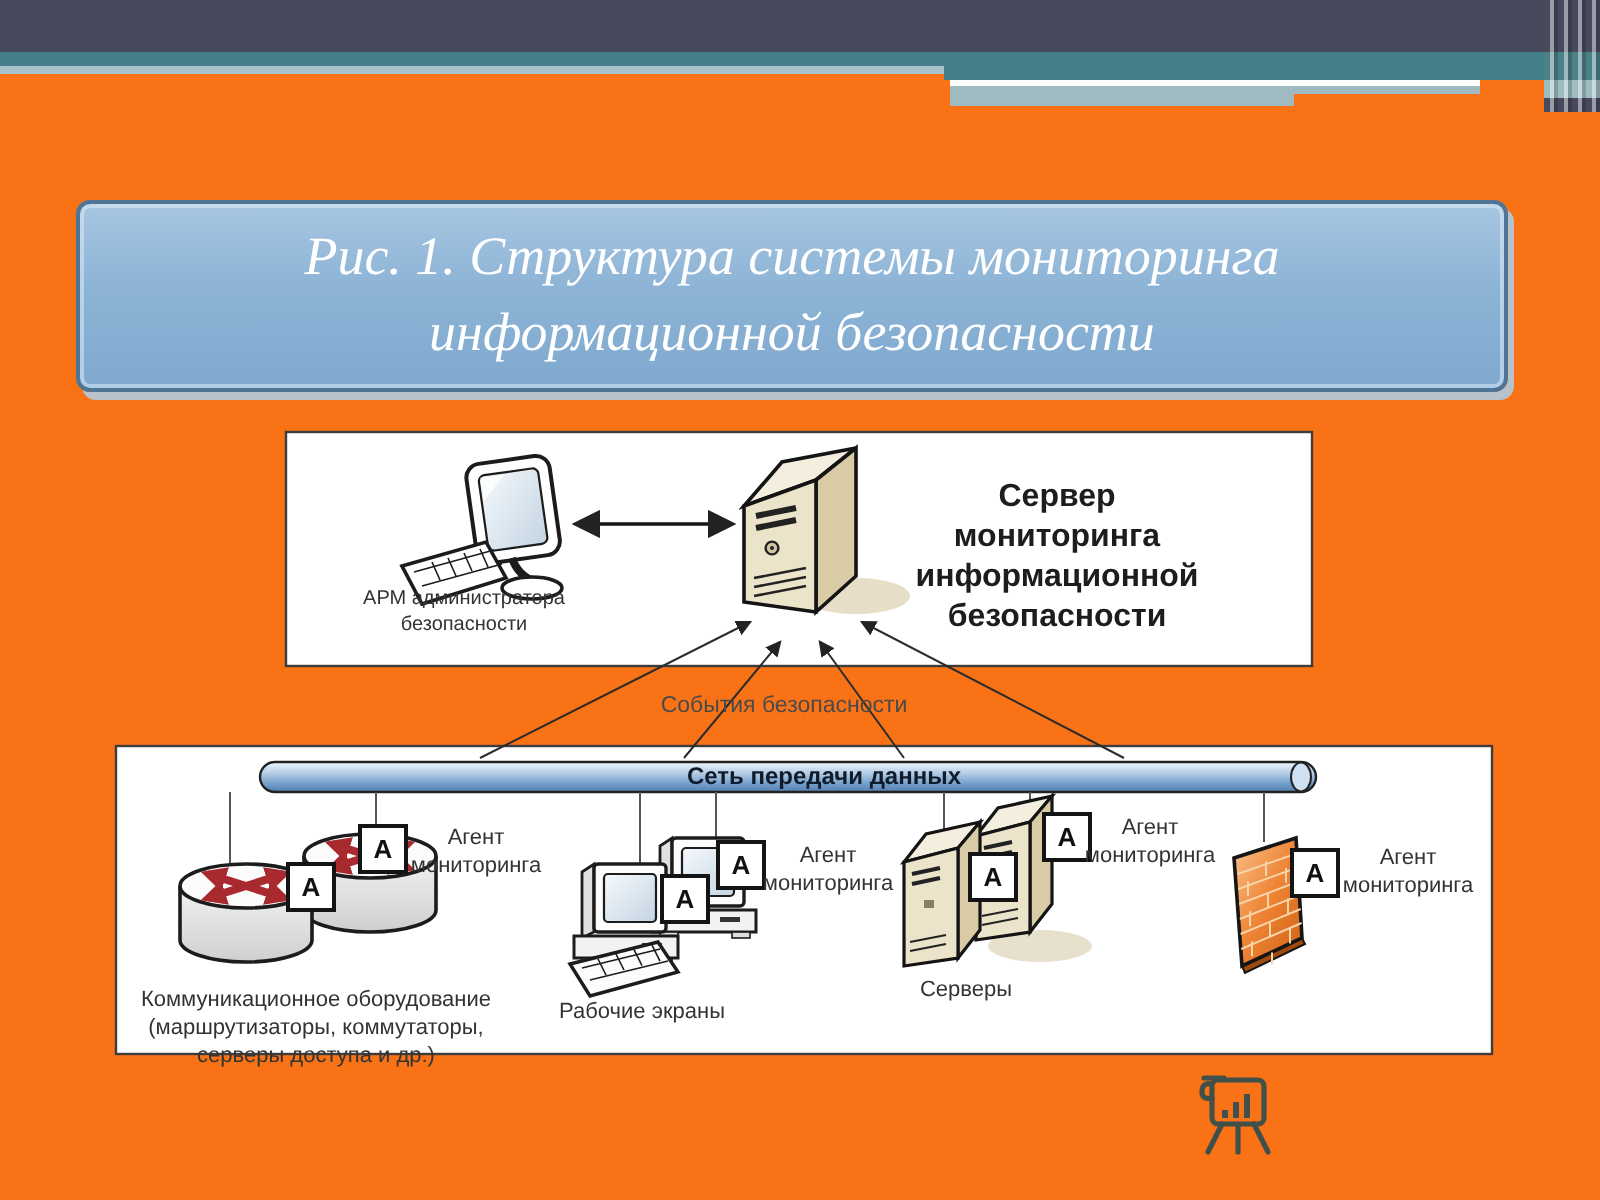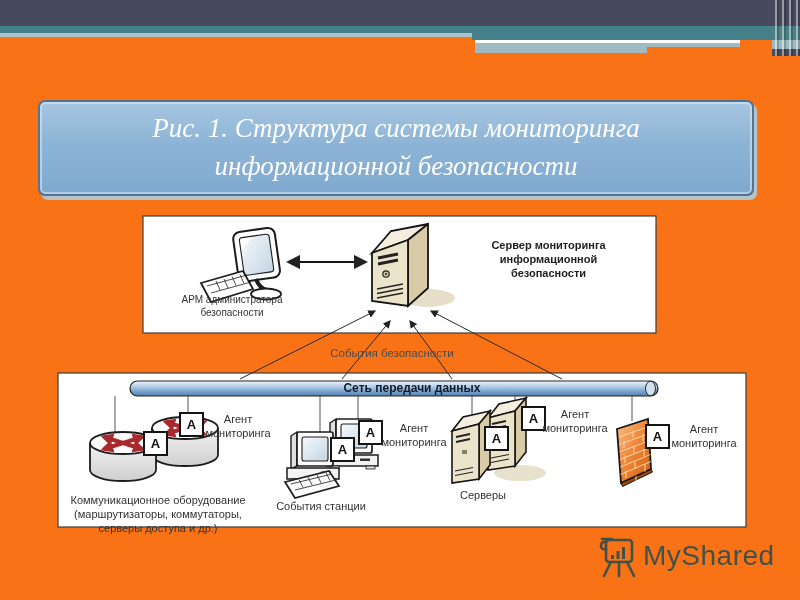--- a/index.html
+++ b/index.html
@@ -214,21 +214,21 @@
         <path d="M618.9,437 L648.9,426.5 M619.2,444.5 L649.3,433.5 M619.6,452 L649.7,440.5
                  M619.9,459.5 L650.1,447.5 M620.3,467 L650.4,454.5 M620.6,474.5 L650.8,461.5"></path>
         <path d="M633,430.6 v7.4 M624,440.6 v7.4 M643,434 v7.4 M634,446.2 v7.5 M625,455.6 v7.5
                  M644,449.2 v7.5 M635,461.2 v7.5 M626,470.6 v7.5 M645,464.2 v7.5 M636,476.2 v6"></path>
       </g>
     </g>
   </svg>
 
   <div class="lbl" style="left:162px;top:294px;width:140px;font-size:10px">АРМ администратора
 безопасности</div>
-  <div class="lbl lbl-bold" style="left:476px;top:239px;width:145px;font-size:11px">Сервер мониторинга
+  <div class="lbl lbl-bold" style="left:456px;top:239px;width:145px;font-size:16px">Сервер мониторинга
 информационной
 безопасности</div>
   <div class="lbl" style="left:312px;top:346px;width:160px;font-size:11.5px;color:#4a4a4a">События безопасности</div>
   <div class="lbl pipe-lbl" style="left:272px;top:381px;width:280px">Сеть передачи данных</div>
 
   <div class="agent-square" style="left:143px;top:431px">
       <span>А</span>
     </div>
   <div class="agent-square" style="left:179px;top:412px">
       <span>А</span>
@@ -254,35 +254,34 @@
   <div class="lbl" style="left:374px;top:422px;width:80px">Агент
 мониторинга</div>
   <div class="lbl" style="left:535px;top:408px;width:80px">Агент
 мониторинга</div>
   <div class="lbl" style="left:664px;top:423px;width:80px">Агент
 мониторинга</div>
 
   <div class="lbl" style="left:62px;top:494px;width:192px">Коммуникационное оборудование
 (маршрутизаторы, коммутаторы,
 серверы доступа и др.)</div>
-  <div class="lbl" style="left:266px;top:500px;width:110px">События станции</div>
+  <div class="lbl" style="left:266px;top:500px;width:110px">Рабочие экраны</div>
   <div class="lbl" style="left:443px;top:489px;width:80px">Серверы</div>
 
   <div class="abs watermark">
     <svg width="40" height="46" viewBox="0 0 40 46">
       <g fill="none" stroke="#42504a" stroke-width="2.6" stroke-linecap="round">
         <rect x="8" y="7" width="26" height="22" rx="3"></rect>
         <path d="M8,9 q-5,-1 -5,4 q0,4 5,3"></path>
         <path d="M4,6 h10"></path>
         <line x1="13" y1="29" x2="6" y2="43"></line>
         <line x1="29" y1="29" x2="36" y2="43"></line>
         <line x1="21" y1="29" x2="21" y2="43"></line>
       </g>
       <g fill="#42504a">
         <rect x="13" y="22" width="3" height="4"></rect>
         <rect x="18.5" y="18" width="3" height="8"></rect>
         <rect x="24" y="14" width="3" height="12"></rect>
       </g>
     </svg>
-    <div class="wm-text">MyShared</div>
   </div>
 
 </div>
 
 </body></html>

